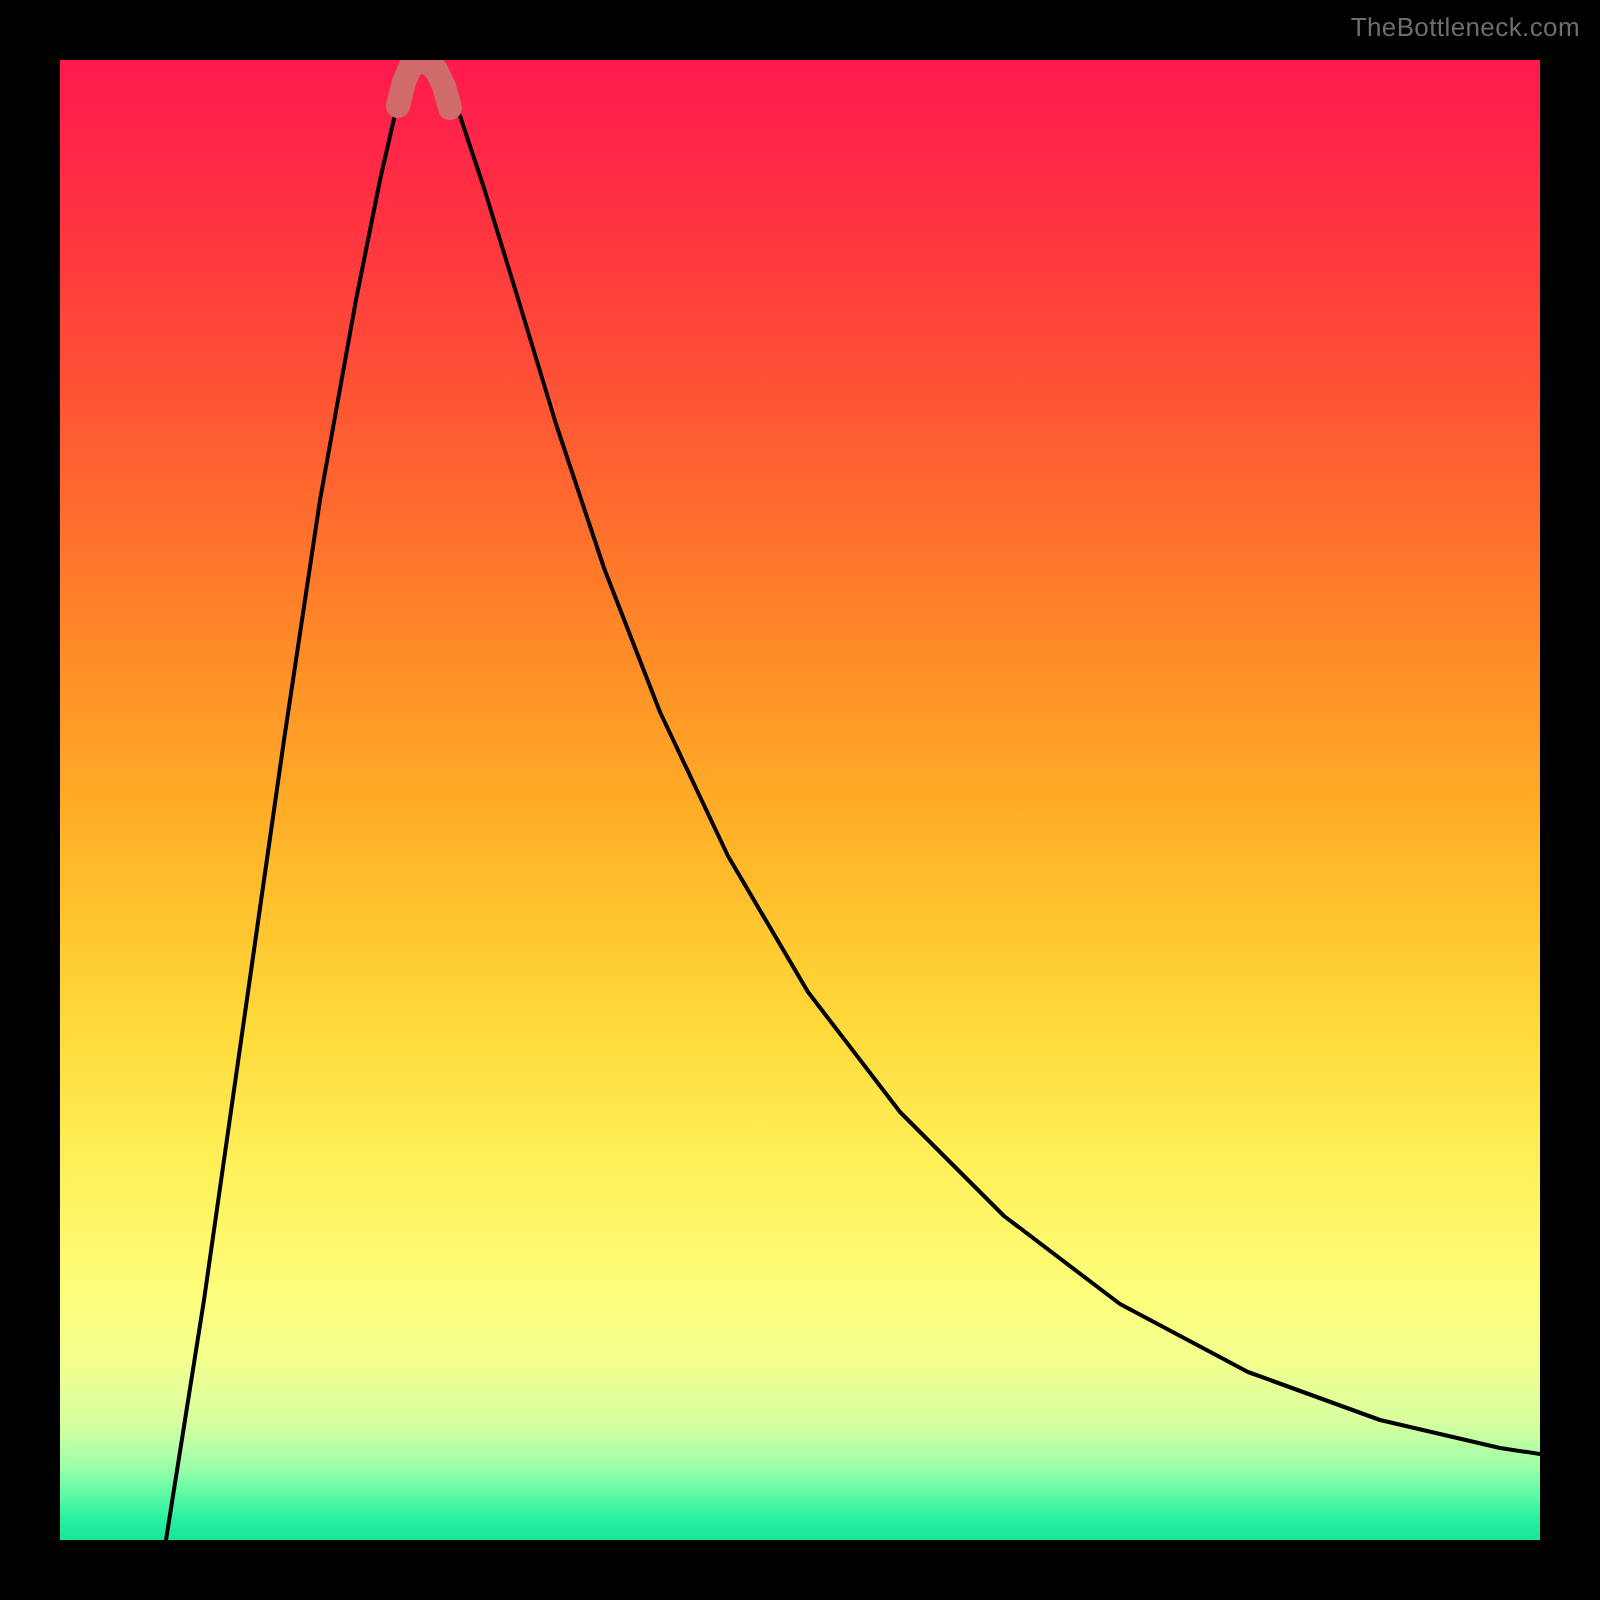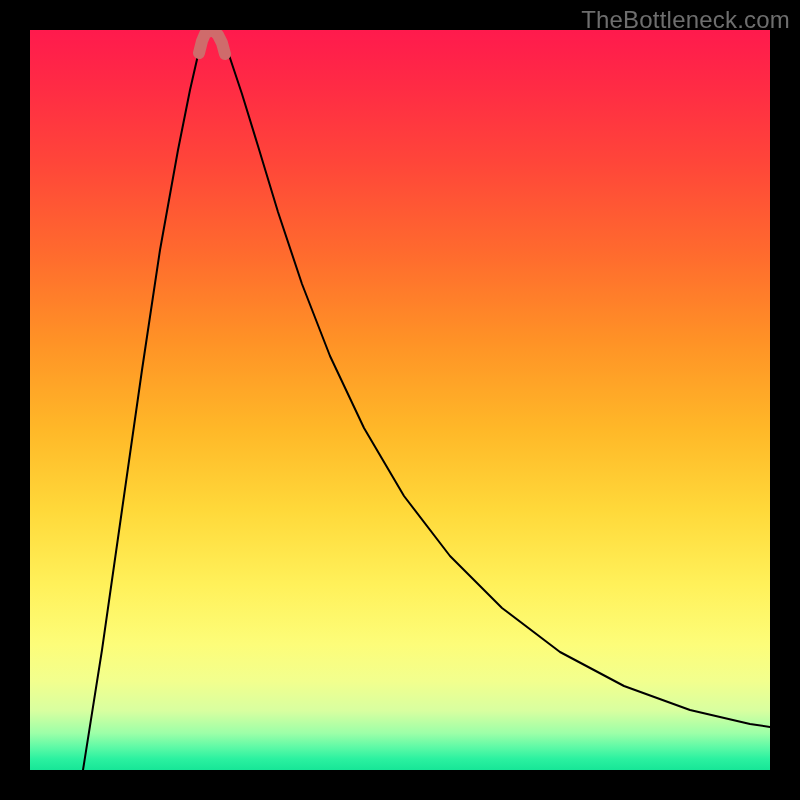--- a/index.html
+++ b/index.html
@@ -51,21 +51,21 @@
   svg.curves {
     position: absolute;
     left: 0; top: 0;
     width: 100%; height: 100%;
   }
   .watermark {
     position: absolute;
     top: 6px;
     right: 10px;
     color: #6e6e6e;
-    font-size: 24px;
+    font-size: 13px;
     font-weight: 500;
     letter-spacing: 0.2px;
     user-select: none;
   }
 </style>
 </head>
 <body>
 
 <div class="outer">
 

